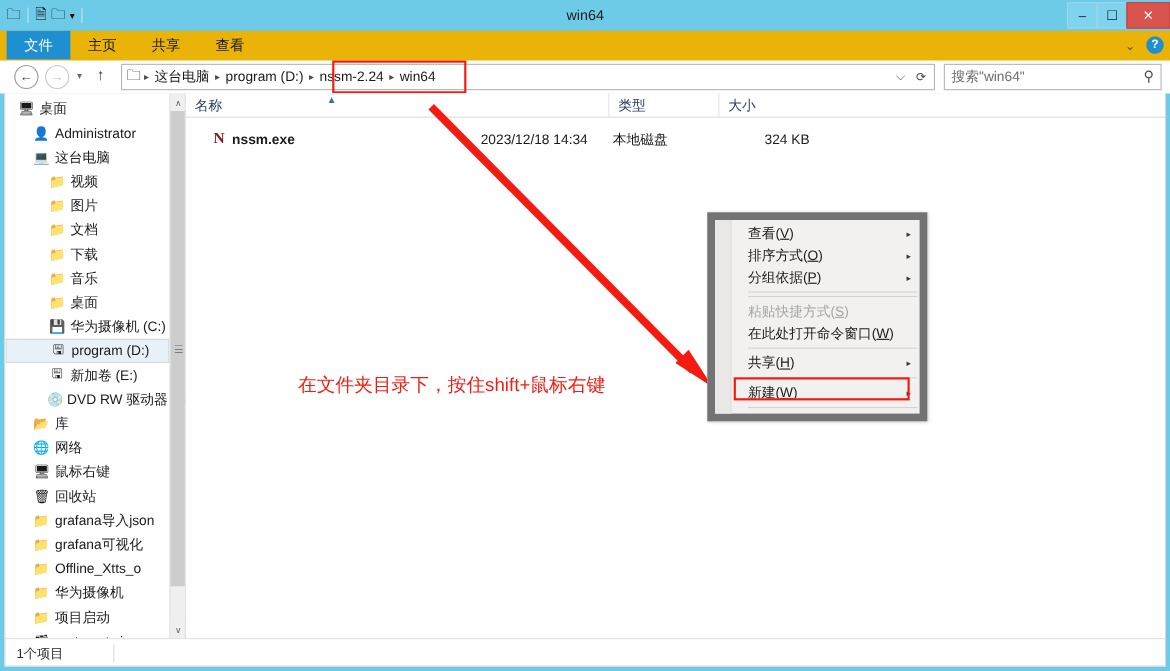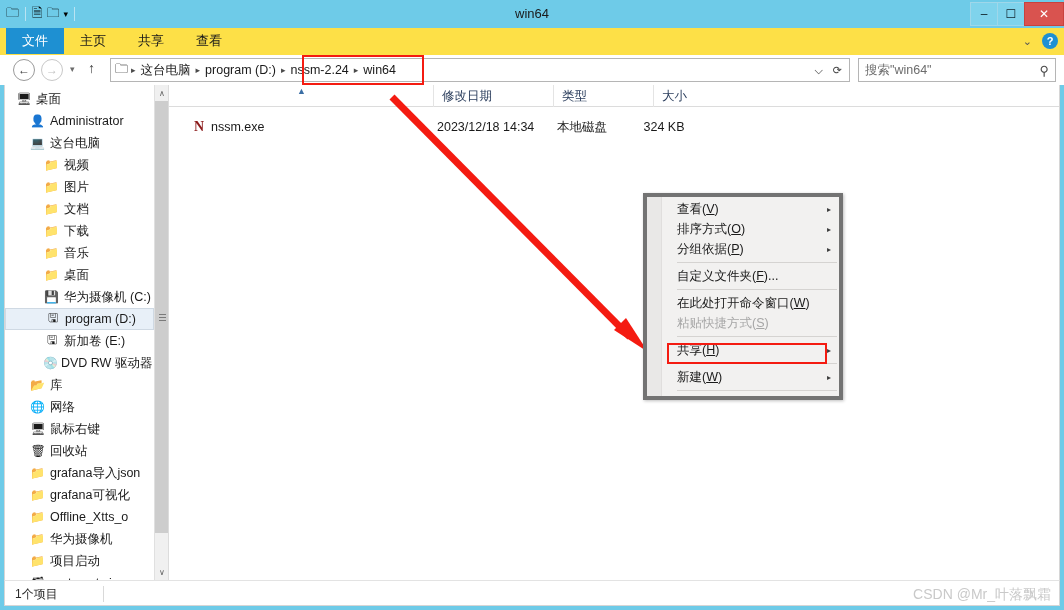--- a/index.html
+++ b/index.html
@@ -42,21 +42,21 @@
     margin-left: -1px;
   }
   .wincontrols .close {
     width: 40px; background: #d9534f; color: #ffffff;
     font-weight: bold; border-color: #c9413d;
   }
 
   
   .ribbon {
     position: absolute; left: 0; top: 28px; width: 1064px; height: 42px;
-    background: #fde047; border-bottom: 1px solid #1d4ed8;
+    background: #eab308; border-bottom: 1px solid #1d4ed8;
   }
   .ribbon-tabs { position: absolute; left: 6px; top: 0; display: flex; height: 26px; }
   .rtab {
     height: 26px; line-height: 26px; padding: 0 16px;
     font-size: 13px; color: #1a1a1a;
   }
   .rtab.file { background: #1e90d2; color: #ffffff; }
   .ribbon-right {
     position: absolute; right: 6px; top: 0; height: 26px;
     display: flex; align-items: center; gap: 10px;
@@ -184,21 +184,21 @@
     position: absolute; left: 98px; top: 5px; width: 1px; height: 16px; background: #d9d9d9;
   }
   .watermark {
     position: absolute; right: 8px; top: 0; height: 26px; line-height: 26px;
     font-size: 14px; color: #c9c9c9;
   }
 
   
   .ctxmenu {
     position: absolute; left: 643px; top: 193px; width: 200px;
-    background: #f2f1f0; border: 4px solid #737373;
+    background: #f2f1f0; border: 7px solid #737373;
     box-shadow: 1px 1px 3px rgba(0,0,0,.25);
     padding: 2px 0;
   }
   .ctxmenu::before {
     content: ""; position: absolute; left: 0; top: 0; width: 14px; height: 100%;
     background: #e9e8e7; border-right: 1px solid #e0dedd;
   }
   .ctxitem {
     position: relative; height: 20px; display: flex; align-items: center;
     padding-left: 30px; padding-right: 10px;
@@ -389,72 +389,69 @@
         <div class="sb-thumb">
           <span class="sb-grip"></span>
         </div>
         <div class="sb-arrow bottom">∨</div>
       </div>
     </div>
     <div class="vsplit"></div>
 
     <div class="filepane">
       <div class="colhead">
+        <div class="col first" style="left:0; width:264px;">名称</div>
         <span class="sortmark">▲</span>
-        <div class="col" style="left:264px; width:120px;">修改日期</div>
         <div class="col" style="left:384px; width:100px;">类型</div>
         <div class="col" style="left:484px; width:78px;">大小</div>
       </div>
 
       <div class="filerow" style="margin-top:8px;">
         <span class="cell nicon" style="left:25px;">N</span>
-        <span class="cell" style="left:42px;">nssm.exe</span>
+        <span class="cell" style="left:42px;font-weight:bold;">nssm.exe</span>
         <span class="cell" style="left:268px;">2023/12/18 14:34</span>
         <span class="cell" style="left:388px;">本地磁盘</span>
-        <span class="cell" style="left:462px; width:66px; text-align:center;">324 KB</span>
+        <span class="cell" style="left:501px; width:66px; text-align:right;">324 KB</span>
       </div>
     </div>
   </div>
 
   <div class="statusbar">
     <span class="status-text">1个项目</span>
     <span class="status-div"></span>
-    <span class="watermark">CSDN @Mr_叶落飘霜</span>
   </div>
 
   <svg class="arrow-svg" width="1064" height="610">
     <line x1="392" y1="97" x2="630" y2="337" stroke="#f41b11" stroke-width="7"></line>
     <polygon points="648,352 614,330 626,318" fill="#f41b11"></polygon>
   </svg>
 
+  <div class="annot-text">在文件夹目录下，按住shift+鼠标右键</div>
 
   <div class="ctxmenu" id="ctxmenu">
       <div class="ctxitem">
         <span>查看(<u>V</u>)</span>
         <span class="arrow">▸</span>
       </div>
       <div class="ctxitem">
         <span>排序方式(<u>O</u>)</span>
         <span class="arrow">▸</span>
       </div>
       <div class="ctxitem">
         <span>分组依据(<u>P</u>)</span>
         <span class="arrow">▸</span>
       </div>
       <div class="ctxsep"></div>
-      <div class="ctxitem">
-        <span>自定义文件夹(<u>F</u>)...</span>
-      </div>
       <div class="ctxsep"></div>
-      <div class="ctxitem">
-        <span>在此处打开命令窗口(<u>W</u>)</span>
-      </div>
       <div class="ctxitem disabled">
         <span>粘贴快捷方式(<u>S</u>)</span>
       </div>
+      <div class="ctxitem">
+        <span>在此处打开命令窗口(<u>W</u>)</span>
+      </div>
       <div class="ctxsep"></div>
       <div class="ctxitem">
         <span>共享(<u>H</u>)</span>
         <span class="arrow">▸</span>
       </div>
       <div class="ctxsep"></div>
       <div class="ctxitem">
         <span>新建(<u>W</u>)</span>
         <span class="arrow">▸</span>
       </div>

